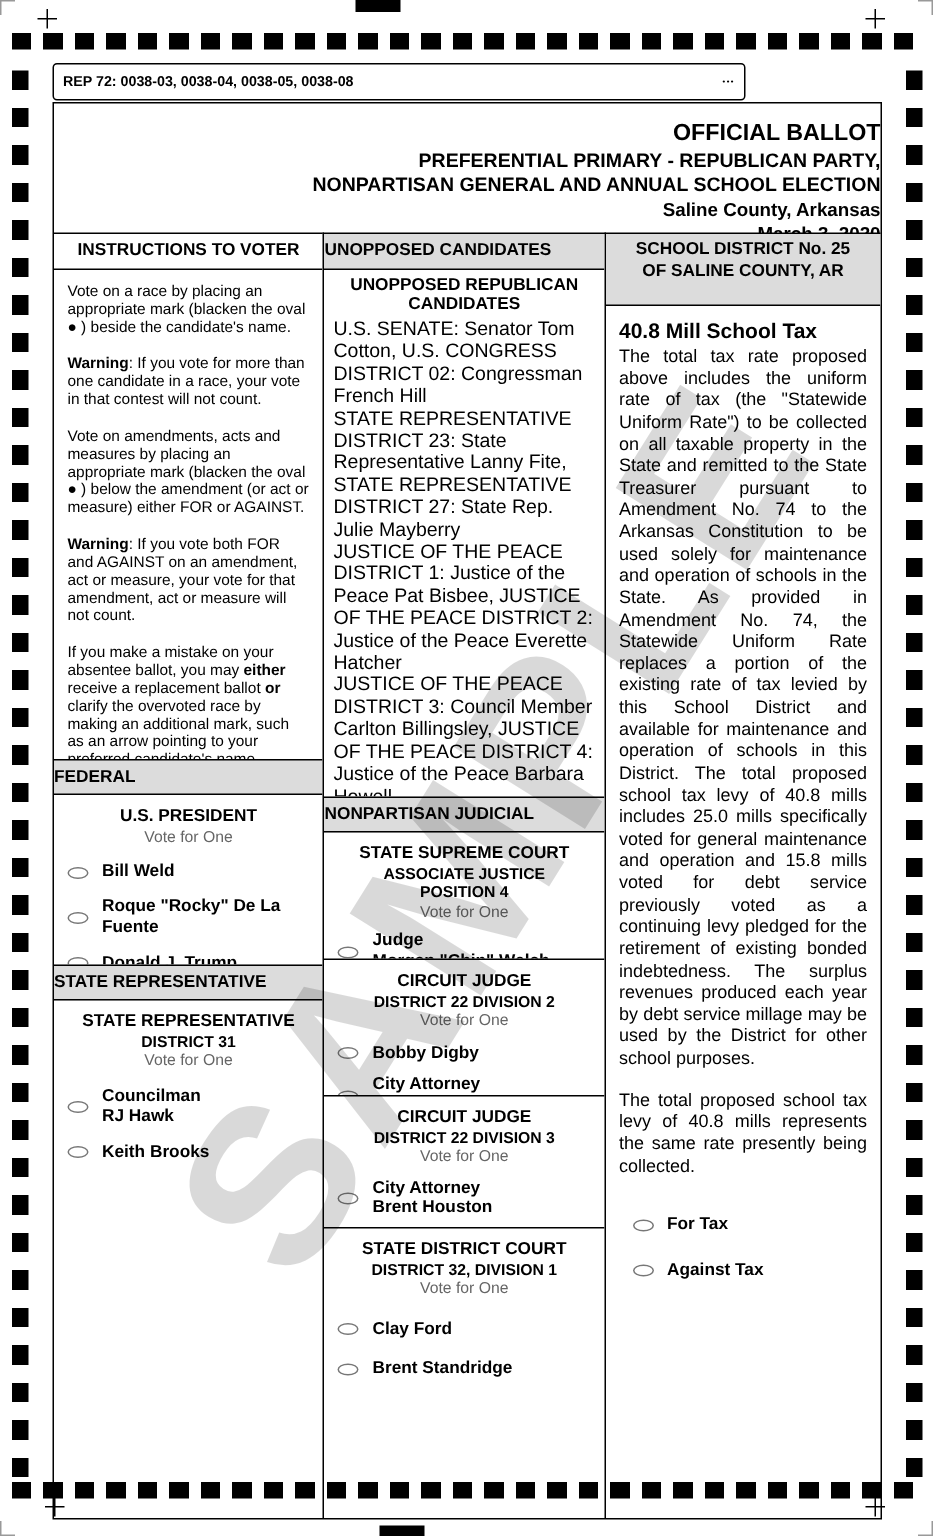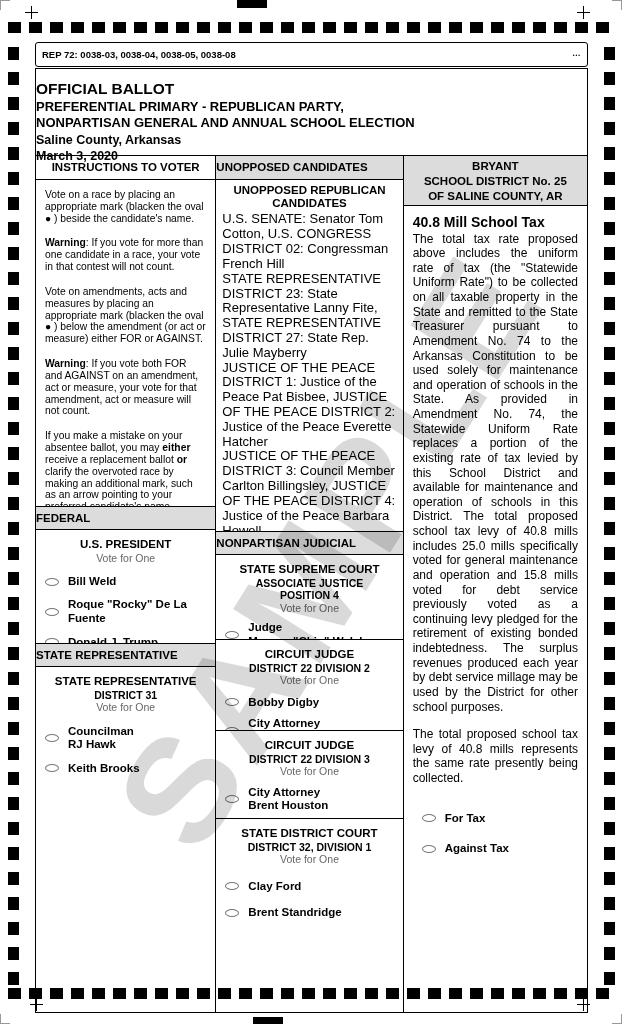--- a/index.html
+++ b/index.html
@@ -25,29 +25,29 @@
   .c-tl { left: 0; top: 0; border-left: 1px solid #999; border-top: 1px solid #999; }
   .c-tr { right: 0; top: 0; border-right: 1px solid #999; border-top: 1px solid #999; }
   .c-bl { left: 0; bottom: 0; border-left: 1px solid #999; border-bottom: 1px solid #999; }
   .c-br { right: 0; bottom: 0; border-right: 1px solid #999; border-bottom: 1px solid #999; }
 
   .watermark { position: absolute; left: -30px; top: 465px; width: 720px; text-align: center;
                font-size: 150px; font-weight: bold; letter-spacing: 6px; white-space: nowrap;
                color: rgba(0,0,0,0.15); transform: rotate(-58deg); z-index: 6; pointer-events: none; }
 
   
-  .rep-box { position: absolute; left: 35px; top: 42px; width: 553px; height: 25px;
+  .rep-box { position: absolute; left: 35px; top: 42px; width: 462px; height: 25px;
              border: 1px solid #000; border-radius: 3px; display: flex; align-items: center;
              justify-content: space-between; padding: 0 6px; font-size: 9.5px; font-weight: bold; }
   .rep-dots { font-size: 5px; letter-spacing: 1px; color: #000; }
 
   
   .ballot { position: absolute; left: 35px; top: 68px; width: 553px; height: 945px;
             border: 1px solid #000; display: flex; flex-direction: column; }
-  .title-block { height: 86px; text-align: left; padding-top: 10px; font-weight: bold; line-height: 1.28; }
+  .title-block { height: 86px; text-align: right; padding-top: 10px; font-weight: bold; line-height: 1.28; }
   .t1 { font-size: 15.5px; }
   .t2 { font-size: 13px; }
   .t4 { font-size: 12.5px; }
 
   .columns { flex: 1; display: flex; }
   .col { height: 100%; display: flex; flex-direction: column; overflow: hidden; }
   .col1 { width: 180px; border-top: 1px solid #000; }
   .col2 { width: 189px; border-left: 1px solid #000; border-right: 1px solid #000; border-top: 1px solid #000; }
   .col3 { width: 184px; border-top: 1px solid #000; }
 
@@ -272,21 +272,20 @@
             <span class="oval"></span>
             <span class="cand-name">
                 <span>Brent Standridge</span>
               </span>
           </div>
         </div>
       </div>
 
       <div class="col col3">
         <div class="bar3">
-          <div>BRYANT</div>
           <div>SCHOOL DISTRICT No. 25</div>
           <div>OF SALINE COUNTY, AR</div>
         </div>
         <div class="school-body">
           <div class="tax-title">40.8 Mill School Tax</div>
           <p class="school-p">The total tax rate proposed above includes the uniform rate of tax (the "Statewide Uniform Rate") to be collected on all taxable property in the State and remitted to the State Treasurer pursuant to Amendment No. 74 to the Arkansas Constitution to be used solely for maintenance and operation of schools in the State. As provided in Amendment No. 74, the Statewide Uniform Rate replaces a portion of the existing rate of tax levied by this School District and available for maintenance and operation of schools in this District. The total proposed school tax levy of 40.8 mills includes 25.0 mills specifically voted for general maintenance and operation and 15.8 mills voted for debt service previously voted as a continuing levy pledged for the retirement of existing bonded indebtedness. The surplus revenues produced each year by debt service millage may be used by the District for other school purposes.</p>
           <p class="school-p school-p2">The total proposed school tax levy of 40.8 mills represents the same rate presently being collected.</p>
           <div class="school-opts">
             <div class="cand">
               <span class="oval"></span>

